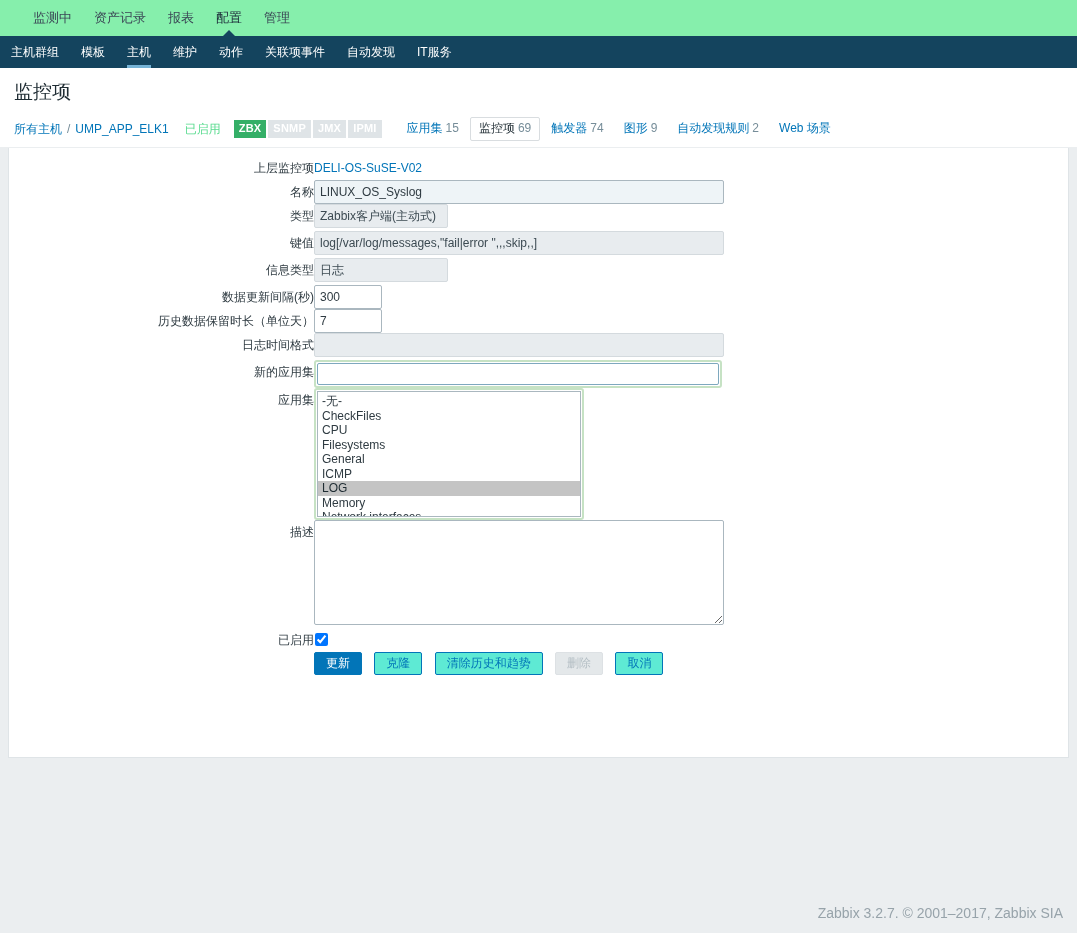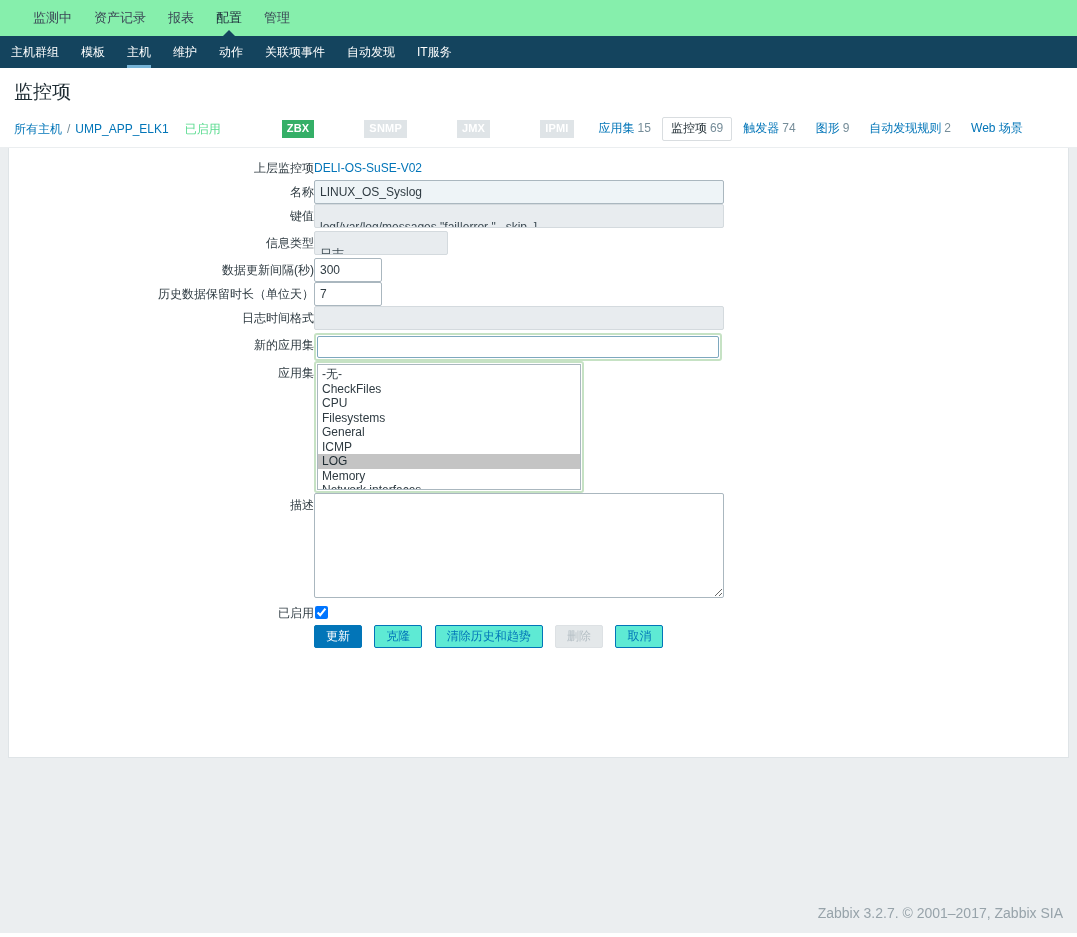--- a/index.html
+++ b/index.html
@@ -99,21 +99,20 @@
   .iface-group { display: flex; margin-right: 14px; }
   .iface {
     font-size: 11px;
     font-weight: bold;
     padding: 2px 5px 3px 5px;
     background: #dfe4e7;
     color: #ffffff;
     margin-right: 2px;
     line-height: 13px;
     letter-spacing: .2px;
-    margin-left: 48px;
   }
   .iface.on { background: #34af67; color: #ffffff; }
   .objtab {
     color: #0275b8;
     padding: 3px 9px 4px 9px;
     cursor: pointer;
     white-space: nowrap;
     margin-right: 2px;
   }
   .objtab .cnt { color: #768d99; margin-left: 3px; }
@@ -152,21 +151,21 @@
   .static-link { color: #0275b8; line-height: 24px; cursor: pointer; }
 
   input.txt, input.num, .readonly-box {
     font-family: "Liberation Sans", "DejaVu Sans", sans-serif;
     font-size: 12px;
     color: #2f3b42;
     height: 24px;
     line-height: 22px;
     border: 1px solid #aab7bf;
     border-radius: 2px;
-    padding: 11px 5px;
+    padding: 0 5px;
     background: #ffffff;
     outline: none;
   }
   input.txt { width: 410px; background: #eef4f7; }
   input.num { width: 68px; }
   .readonly-box {
     display: inline-block;
     background: #e8ecef;
     border: 1px solid #d4dade;
     color: #3c4a52;
@@ -338,20 +337,24 @@
         <tr>
       <td class="lbl">上层监控项</td>
       <td class="fld"><span class="static-link">DELI-OS-SuSE-V02</span></td>
     </tr>
 
     <tr>
       <td class="lbl">名称</td>
       <td class="fld"><input class="txt" type="text" value="LINUX_OS_Syslog" style=""></td>
     </tr>
 
+    <tr>
+      <td class="lbl">类型</td>
+      <td class="fld"><span class="readonly-box w-type">Zabbix客户端(主动式)</span></td>
+    </tr>
 
     <tr>
       <td class="lbl">键值</td>
       <td class="fld"><span class="readonly-box w-key">log[/var/log/messages,"fail|error ",,,skip,,]</span></td>
     </tr>
 
     <tr>
       <td class="lbl">信息类型</td>
       <td class="fld"><span class="readonly-box w-info">日志</span></td>
     </tr>

